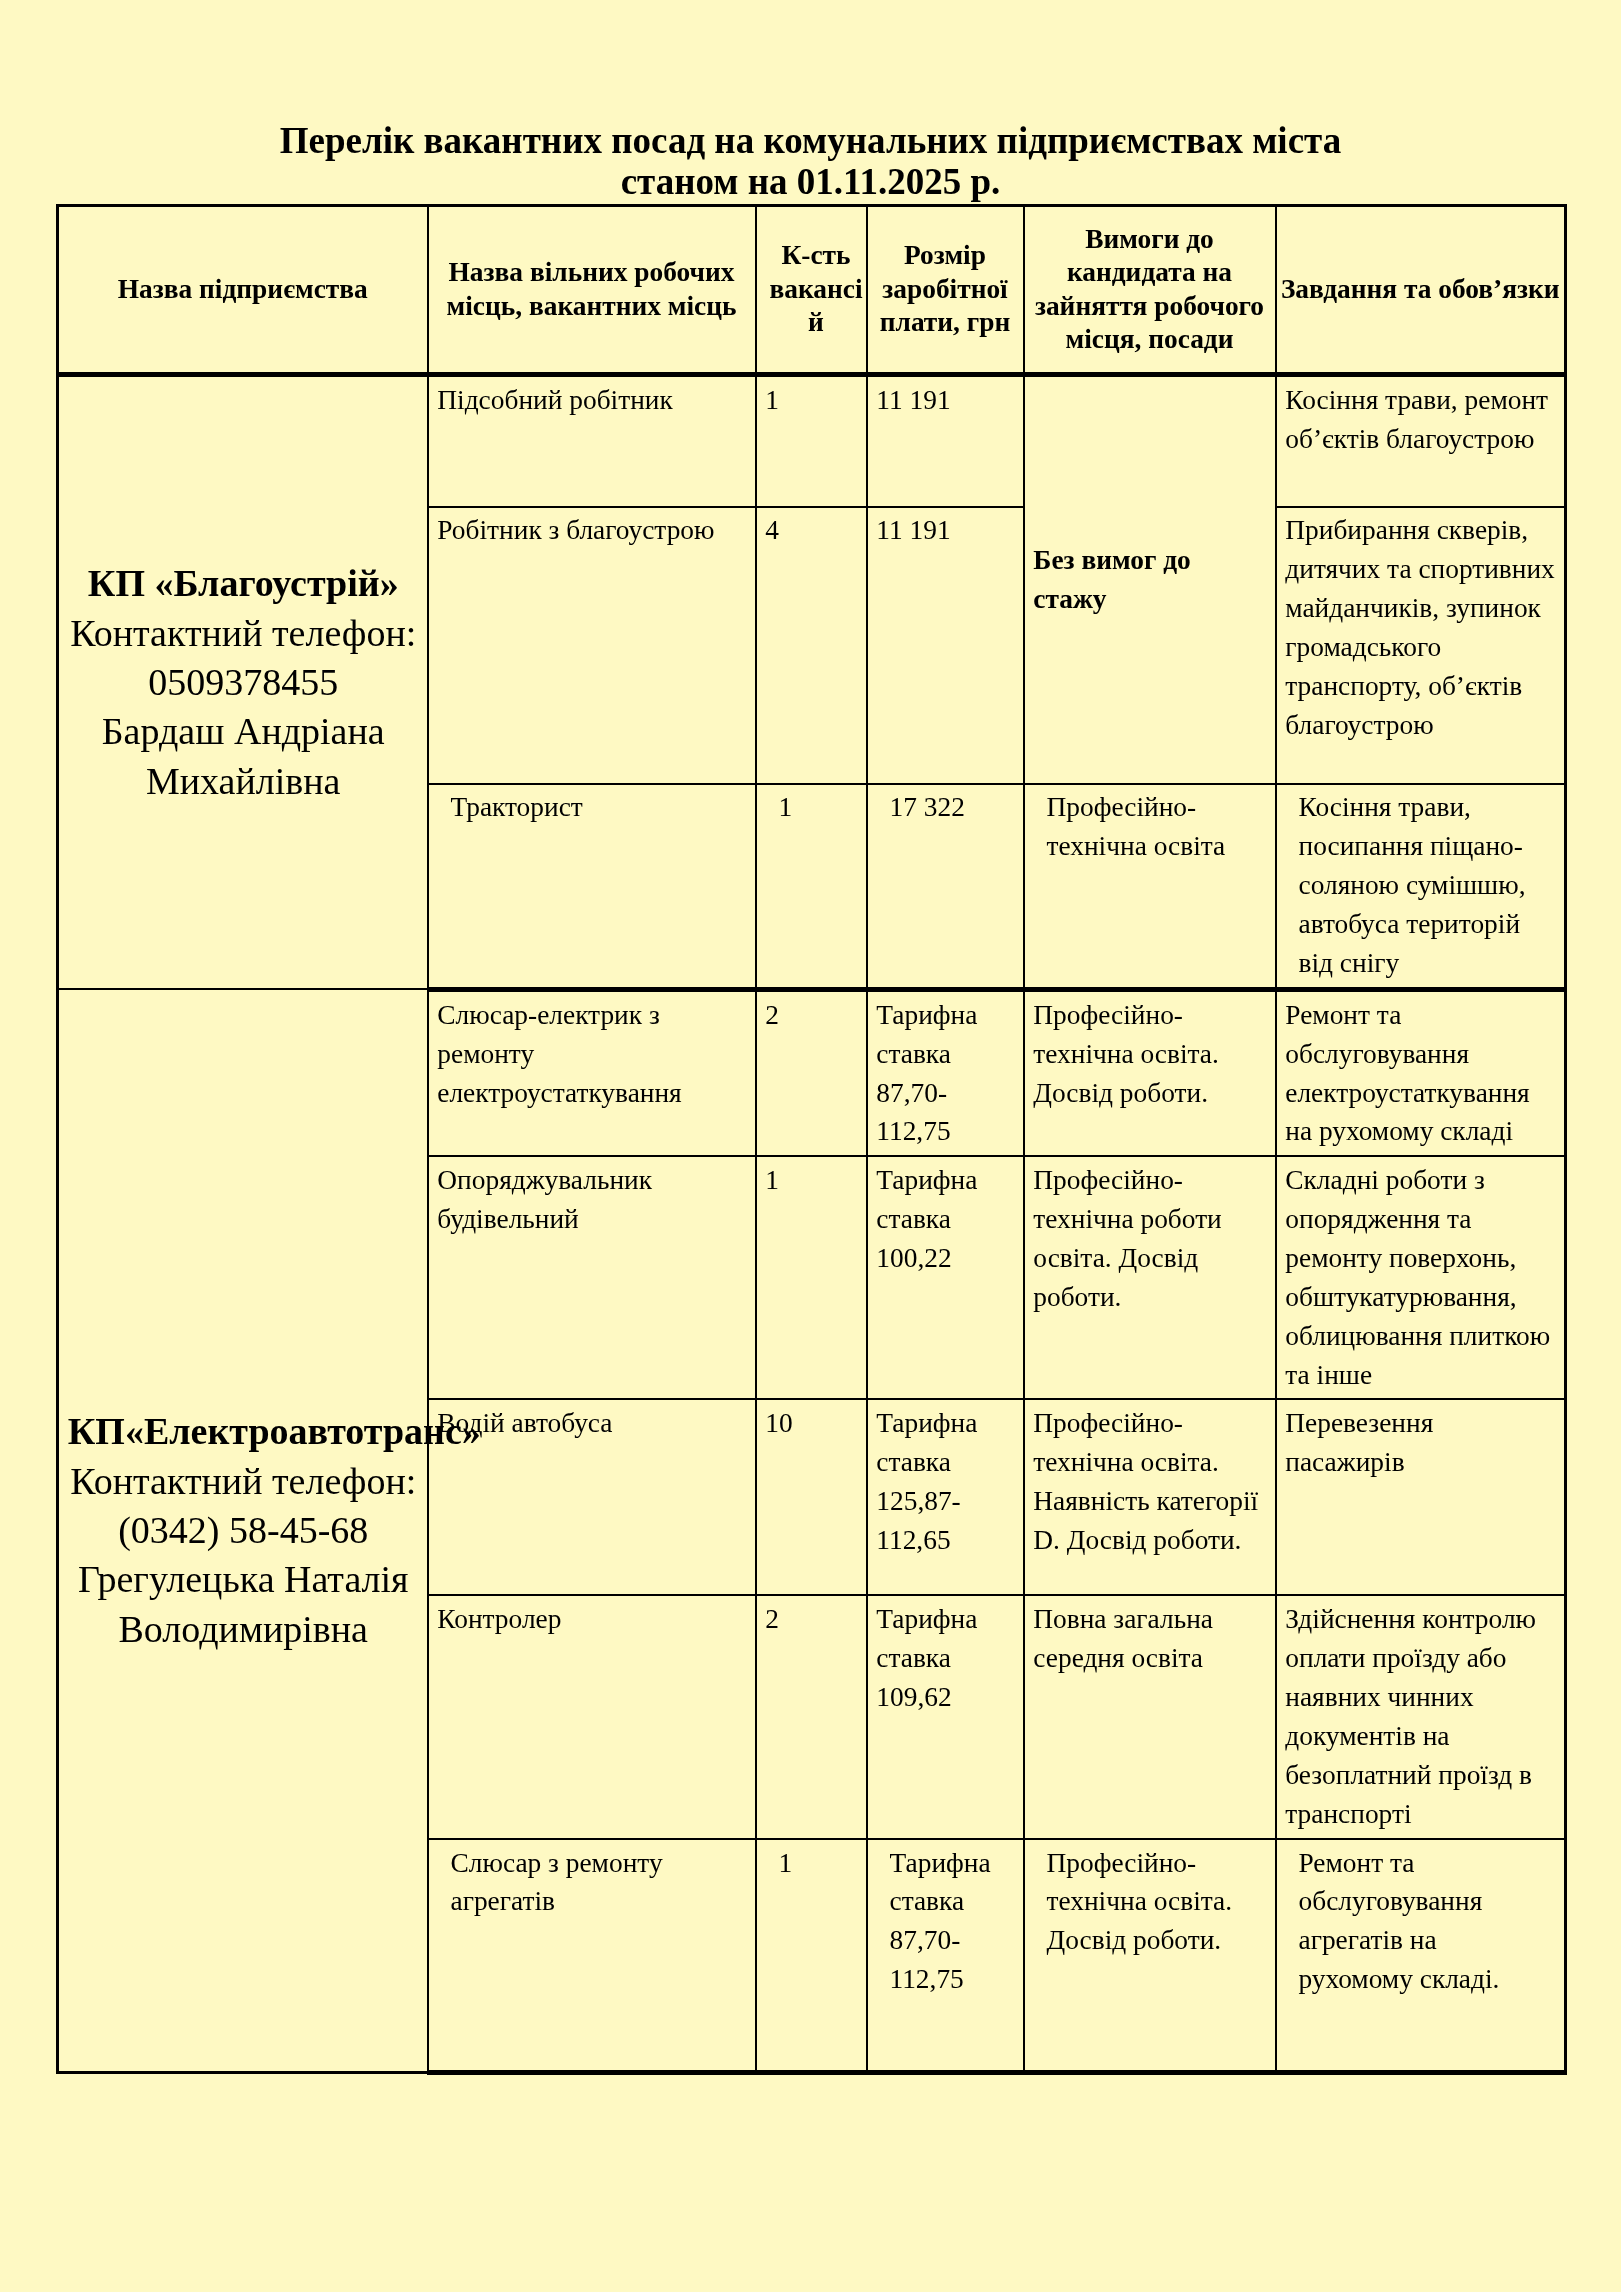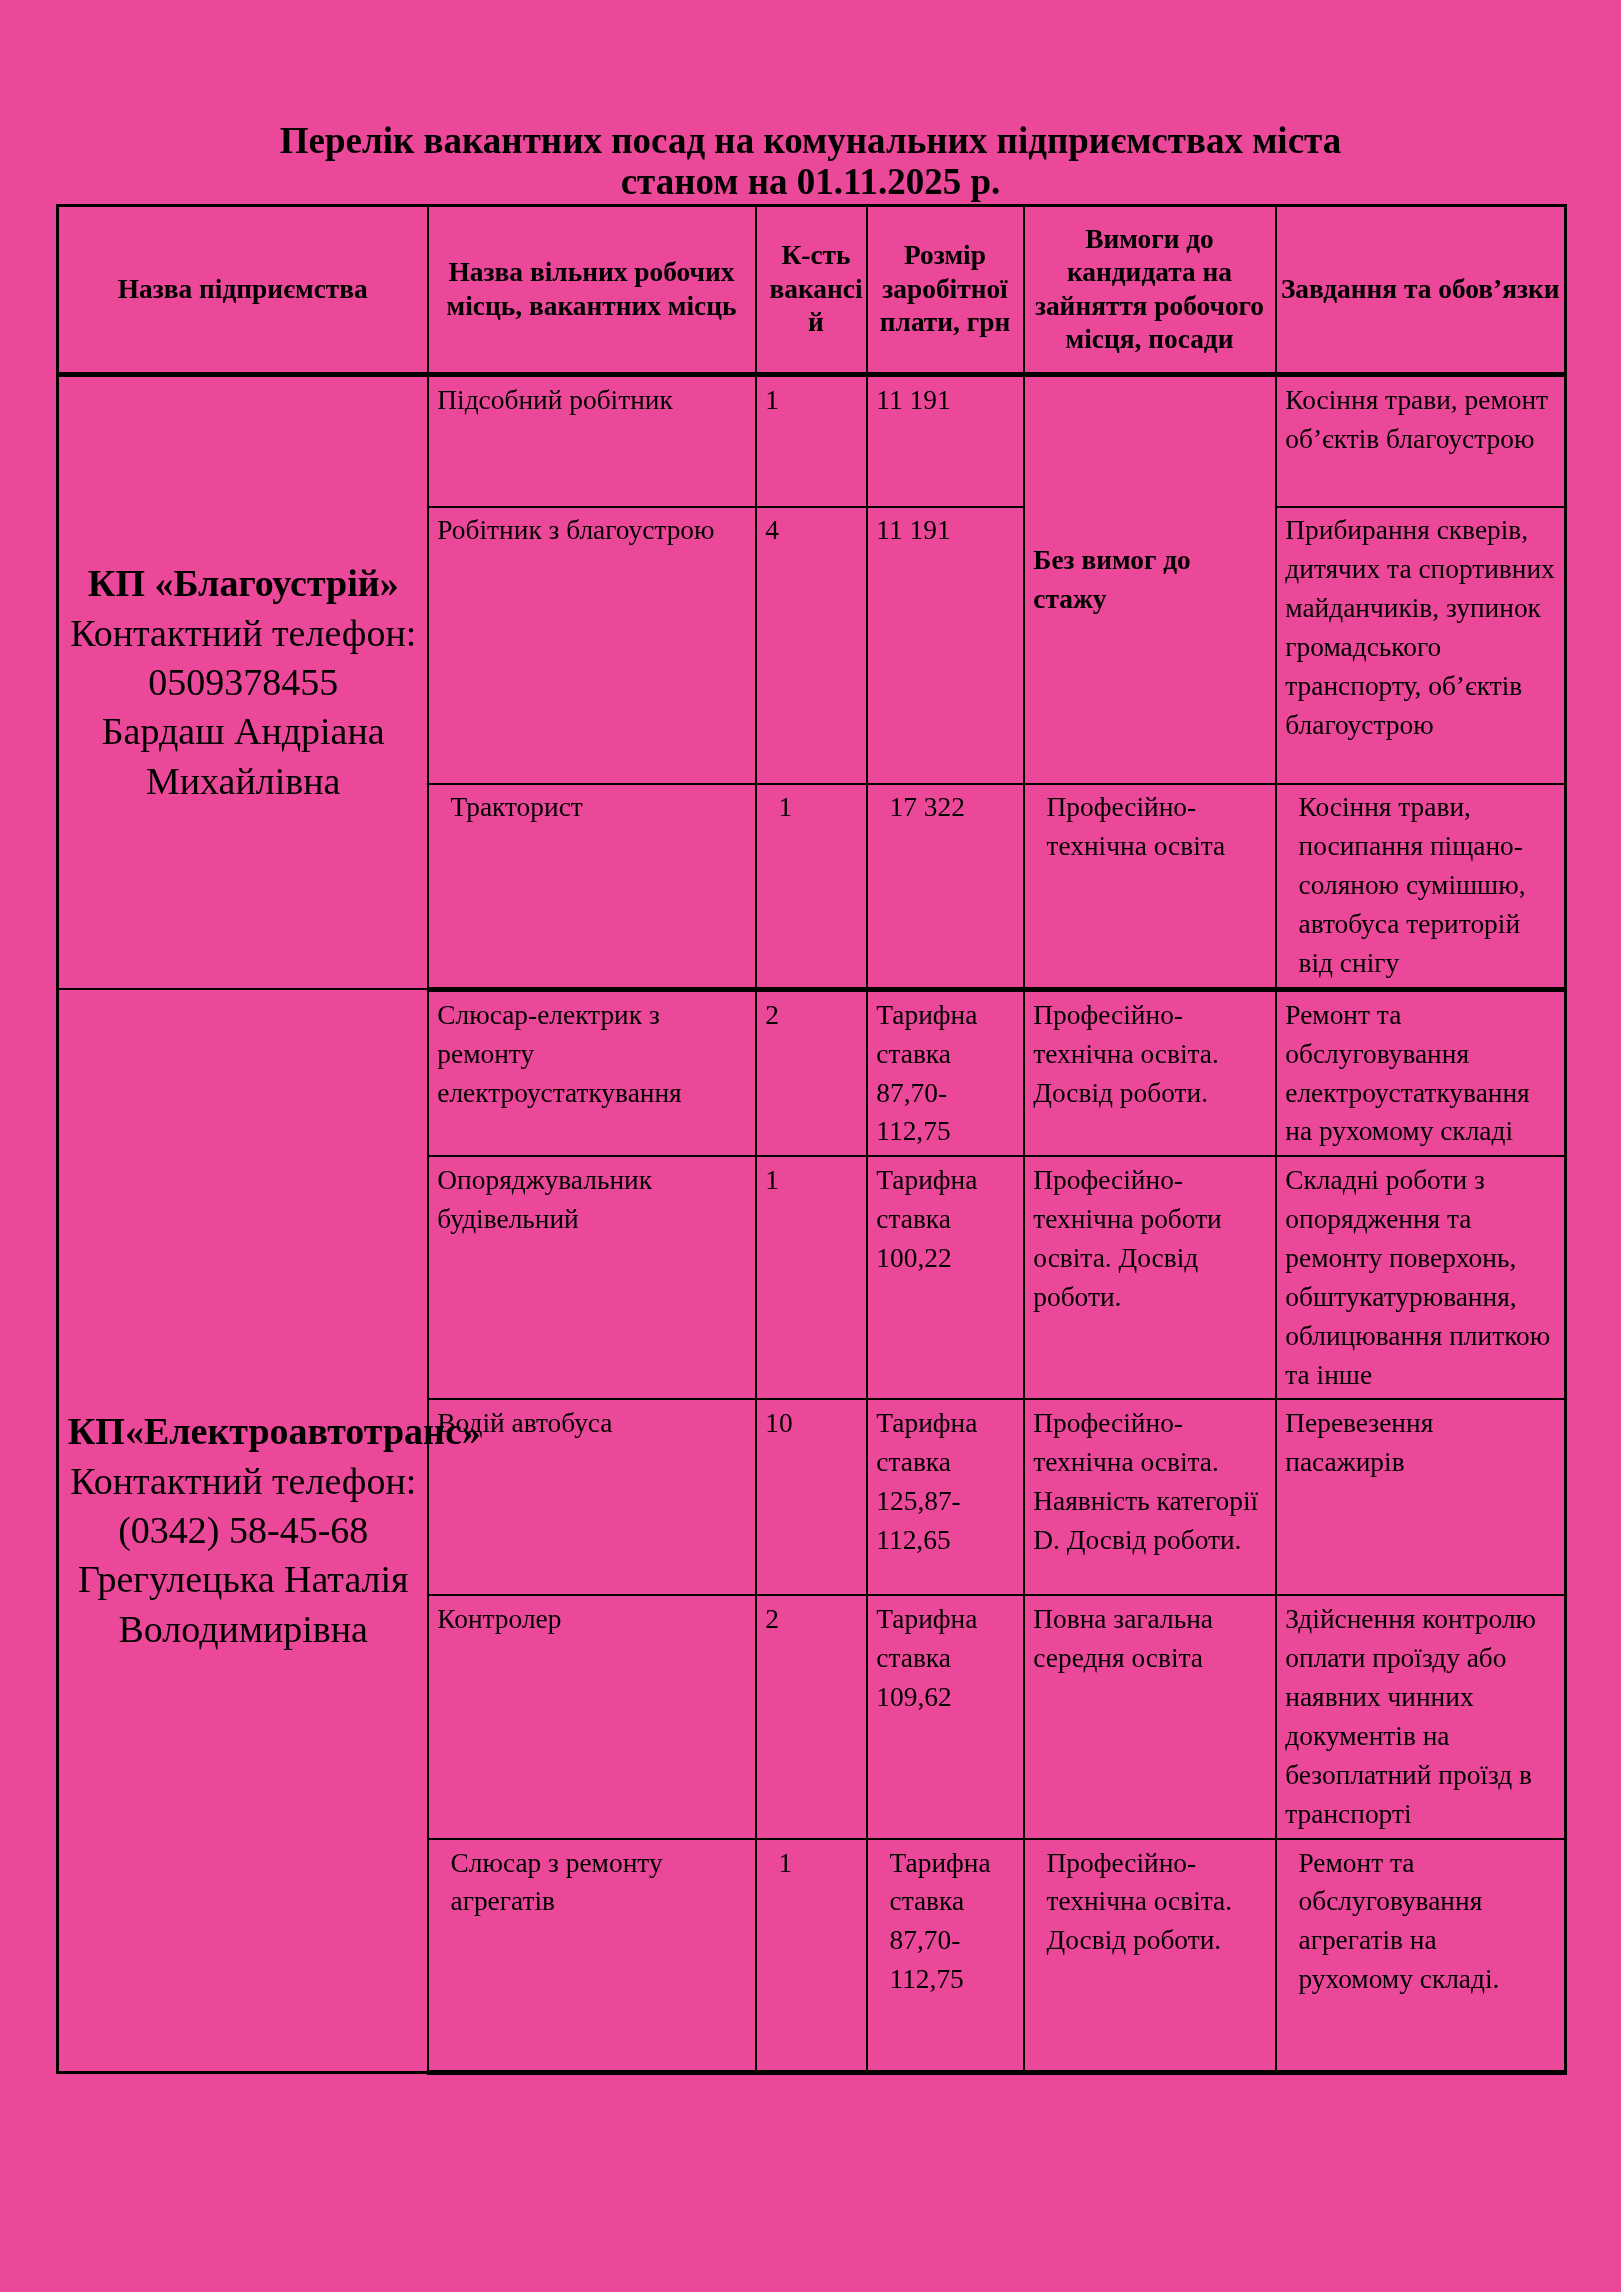--- a/index.html
+++ b/index.html
@@ -6,21 +6,21 @@
     margin: 0;
     padding: 0;
     background: #ffffff;
     color: #000000;
     font-family: "Liberation Serif", "DejaVu Serif", serif;
   }
   .page {
     position: relative;
     width: 1621px;
     height: 2293px;
-    background: #ec4899;
+    background: #fef9c3;
     overflow: hidden;
   }
   .doc-title {
     position: absolute;
     top: 120px;
     left: 56px;
     width: 1509px;
     text-align: center;
     font-weight: bold;
     font-size: 37px;

